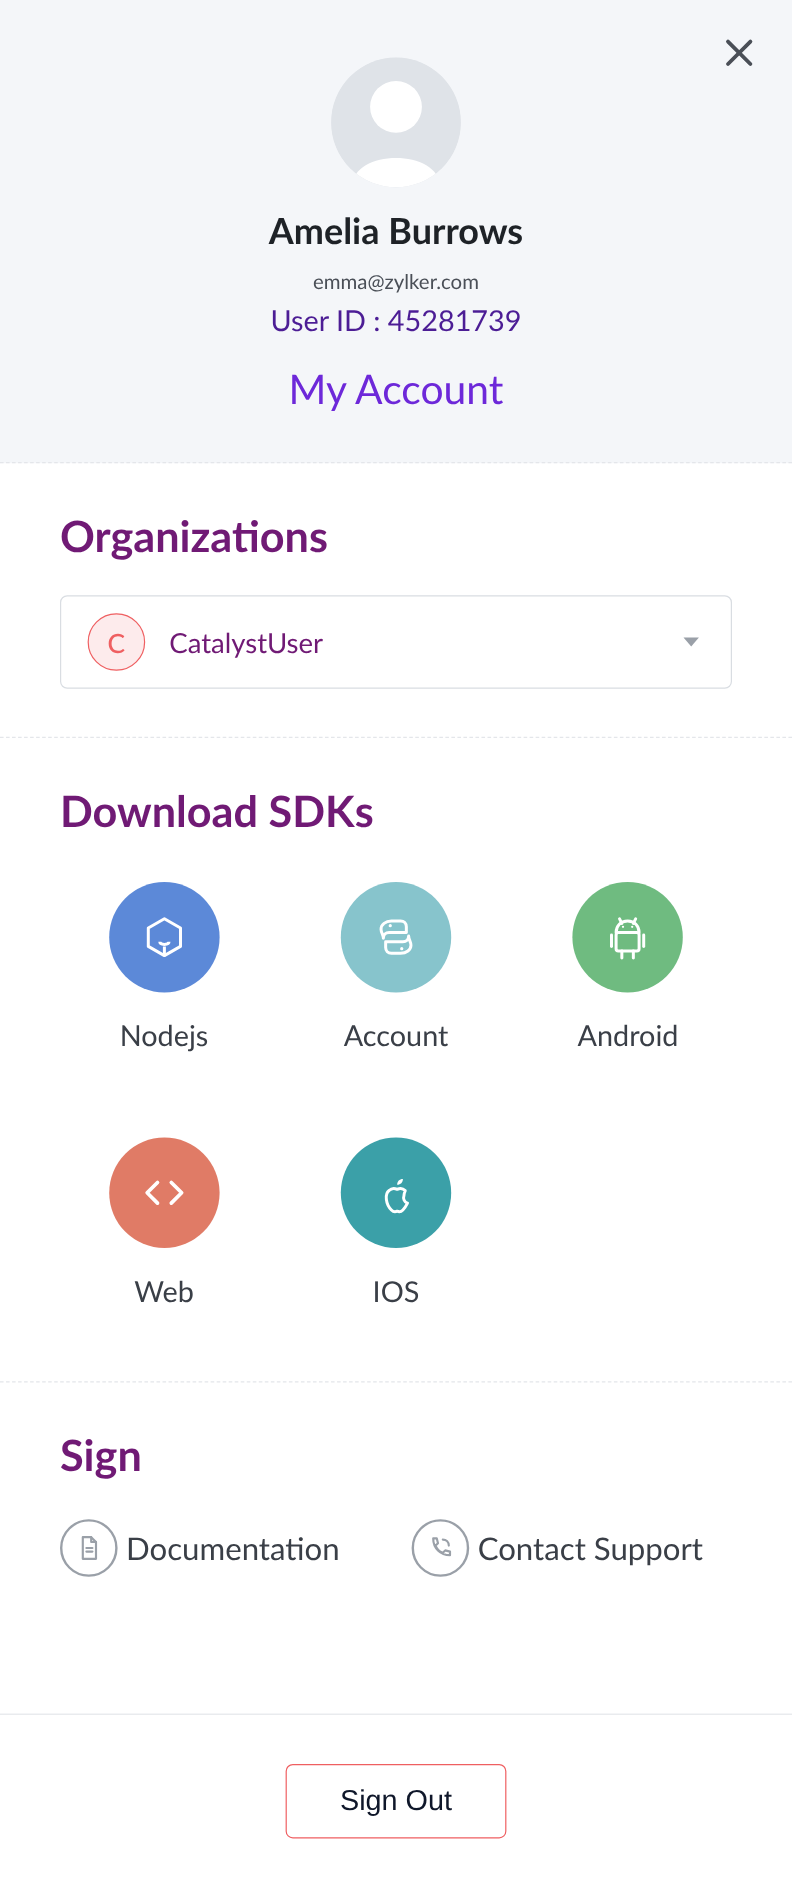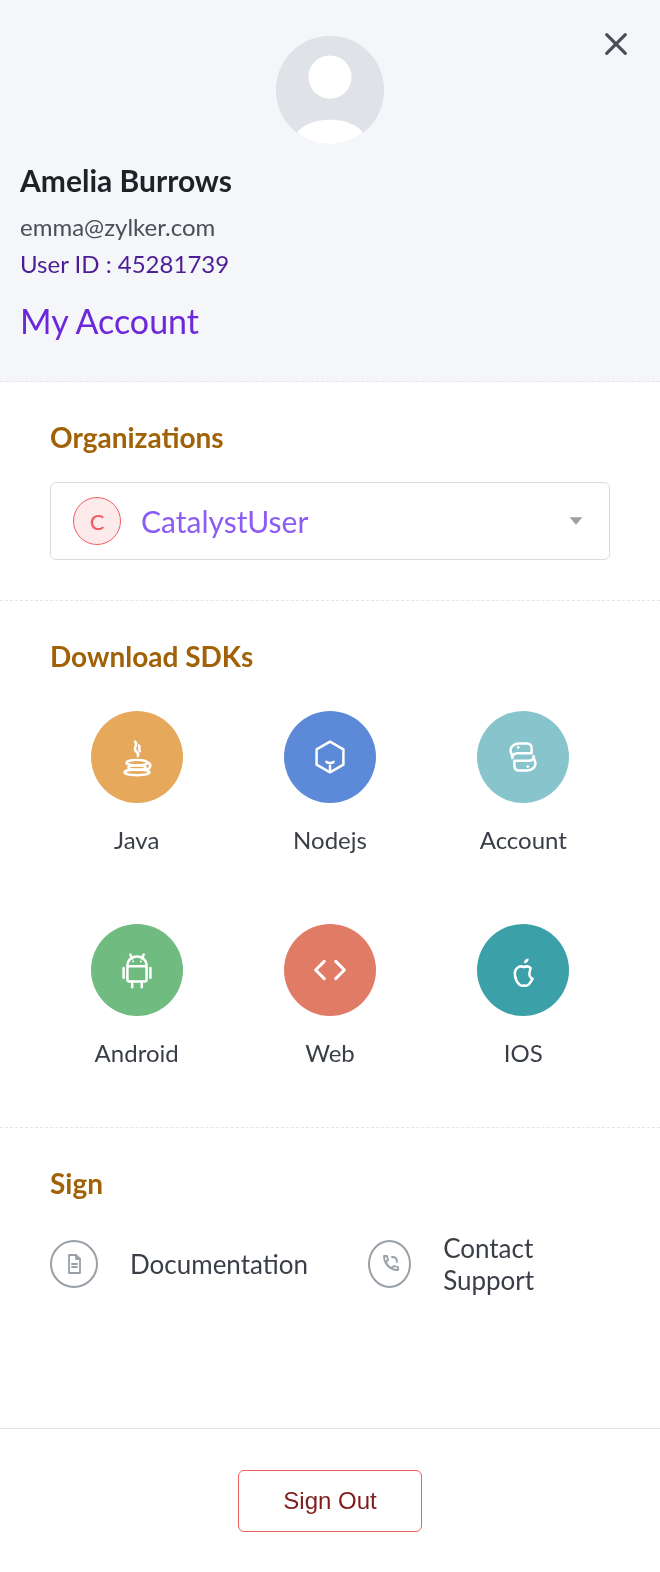--- a/index.html
+++ b/index.html
@@ -14,22 +14,22 @@
     width: 100%;
     height: 100%;
     display: flex;
     flex-direction: column;
   }
 
   
   .header {
     background: #f4f6f9;
     position: relative;
-    padding: 36px 20px 40px 20px;
-    text-align: left;
+    padding: 48px 20px 40px 20px;
+    text-align: center;
     border-bottom: 1px dashed #e4e6ea;
   }
   .close-btn {
     position: absolute;
     top: 28px;
     right: 28px;
     width: 32px;
     height: 32px;
     cursor: pointer;
     color: #4a4f57;
@@ -45,44 +45,44 @@
     overflow: hidden;
   }
   .avatar svg { width: 100%; height: 100%; }
   .user-name {
     font-size: 30px;
     font-weight: 700;
     color: #1e2227;
     margin-bottom: 14px;
   }
   .user-email {
-    font-size: 24px;
+    font-size: 17px;
     color: #4a4f57;
     margin-bottom: 8px;
   }
   .user-id {
     font-size: 24px;
     color: #4c1d95;
     margin-bottom: 22px;
   }
   .my-account {
     font-size: 34px;
     color: #6d28d9;
     cursor: pointer;
   }
 
   
   .section {
     padding: 38px 50px 40px 50px;
     border-bottom: 1px dashed #e4e6ea;
   }
   .section-title {
-    font-size: 28px;
+    font-size: 36px;
     font-weight: 700;
-    color: #a16207;
+    color: #701a75;
     margin-bottom: 28px;
   }
 
   
   .org-select {
     border: 1px solid #d9dde2;
     border-radius: 6px;
     height: 78px;
     display: flex;
     align-items: center;
@@ -98,22 +98,22 @@
     color: #ef5f61;
     display: flex;
     align-items: center;
     justify-content: center;
     font-size: 22px;
     font-weight: 500;
     margin-right: 20px;
   }
   .org-name {
     flex: 1;
-    font-size: 30px;
-    color: #8b5cf6;
+    font-size: 23px;
+    color: #701a75;
   }
   .chevron {
     color: #9aa0a8;
   }
   .chevron svg { width: 22px; height: 22px; display:block; }
 
   
   .sdk-grid {
     display: grid;
     grid-template-columns: repeat(3, 1fr);
@@ -144,21 +144,21 @@
 
   
   .help-row {
     display: flex;
     gap: 60px;
     padding-top: 4px;
   }
   .help-item {
     display: flex;
     align-items: center;
-    gap: 32px;
+    gap: 7px;
     cursor: pointer;
   }
   .help-icon {
     width: 48px;
     height: 48px;
     border-radius: 50%;
     border: 2px solid #9aa0a8;
     display: flex;
     align-items: center;
     justify-content: center;
@@ -175,21 +175,21 @@
   }
 
   
   .footer {
     padding: 28px 0 40px 0;
     display: flex;
     justify-content: center;
   }
   .signout-btn {
     border: 1.5px solid #ef5f61;
-    color: #7f1d1d;
+    color: #0f172a;
     background: #ffffff;
     font-size: 24px;
     padding: 16px 44px;
     border-radius: 6px;
     cursor: pointer;
     margin-top: 13px;
   }
 </style>
 </head>
 <body>
@@ -226,33 +226,20 @@
             <path d="M5 8 L12 16 L19 8 Z"></path>
           </svg>
       </div>
     </div>
   </div>
 
   <div class="section" style="padding-bottom:60px;">
     <div class="section-title">Download SDKs</div>
     <div class="sdk-grid">
 
-      <div class="sdk-item">
-        <div class="sdk-icon" style="background:#e6a95c">
-          <svg viewBox="0 0 48 48" stroke-width="2.6" stroke-linecap="round" stroke-linejoin="round">
-            <path d="M22 8c4 4-3 6 1 10 3 3 2 5 2 5"></path>
-            <path d="M26 12c2 2-1 4 1 6"></path>
-            <ellipse cx="24" cy="30" rx="11" ry="3"></ellipse>
-            <ellipse cx="24" cy="35" rx="9" ry="2.5"></ellipse>
-            <ellipse cx="24" cy="40" rx="13" ry="3"></ellipse>
-            <path d="M35 30c4 0 4 6-1 7"></path>
-          </svg>
-        </div>
-        <div class="sdk-label">Java</div>
-      </div>
 
       <div class="sdk-item">
         <div class="sdk-icon" style="background:#5c89d8">
           <svg viewBox="0 0 48 48" stroke-width="2.6" stroke-linejoin="round">
             <path d="M24 8 L38 16 V32 L24 40 L10 32 V16 Z"></path>
             <path d="M24 40 V32"></path>
             <path d="M28 28 c0 3-8 3-8 0"></path>
           </svg>
         </div>
         <div class="sdk-label">Nodejs</div>

